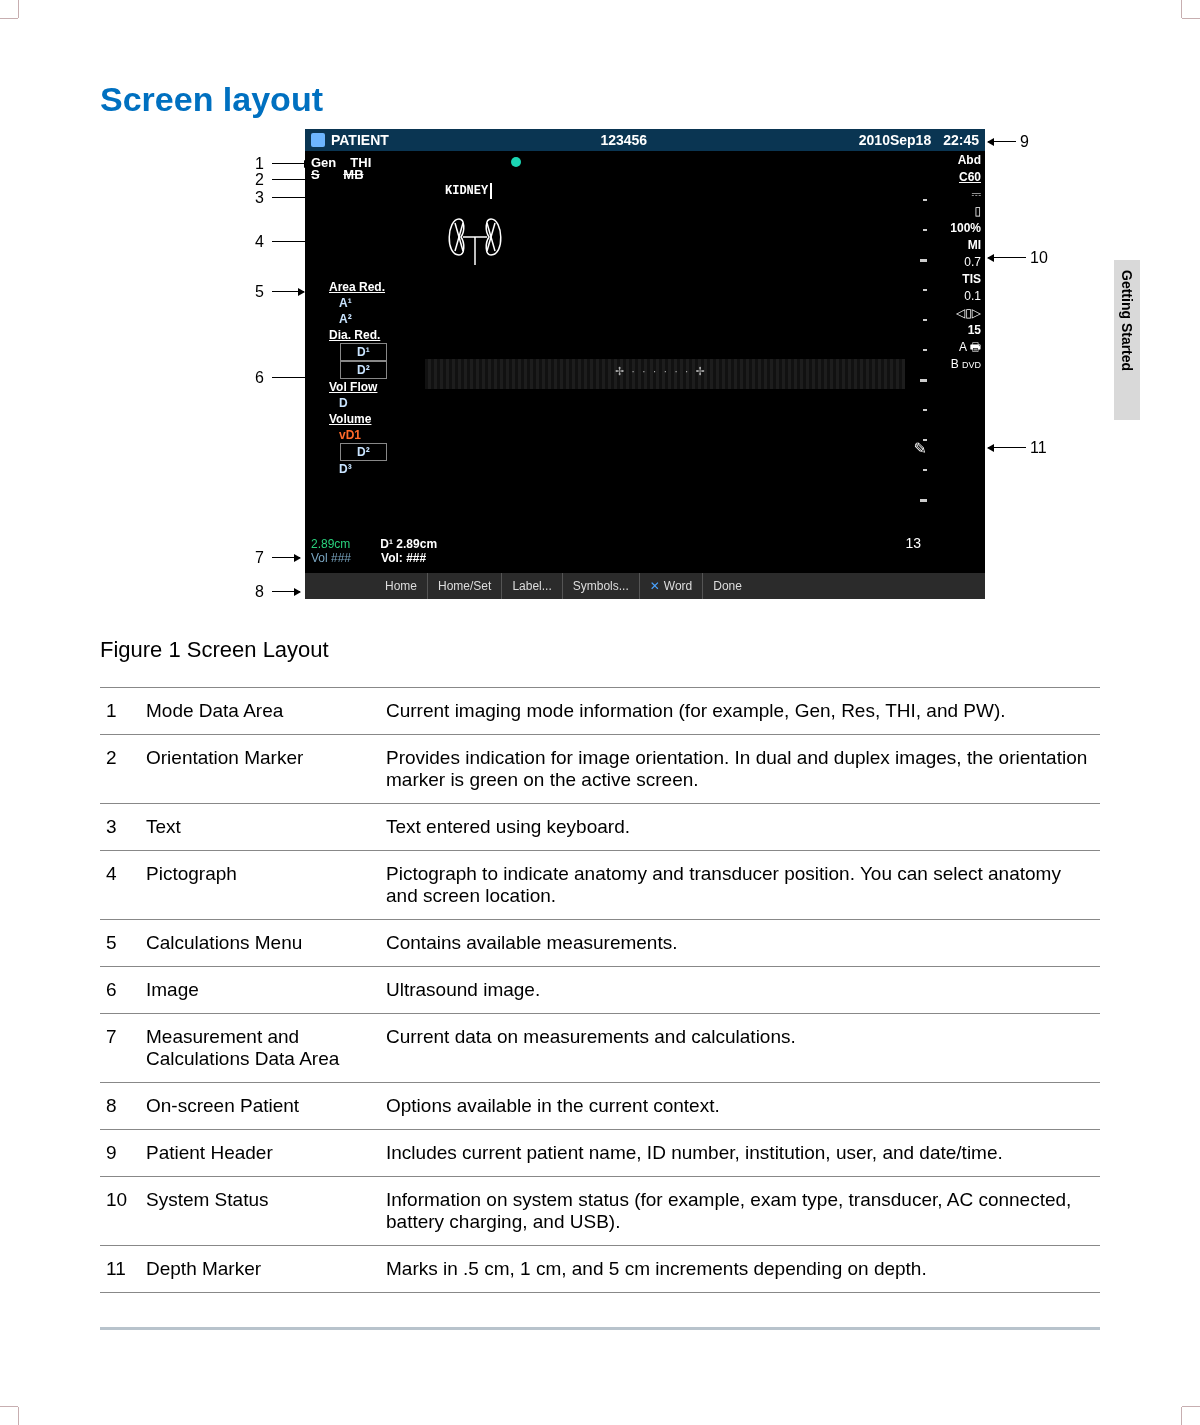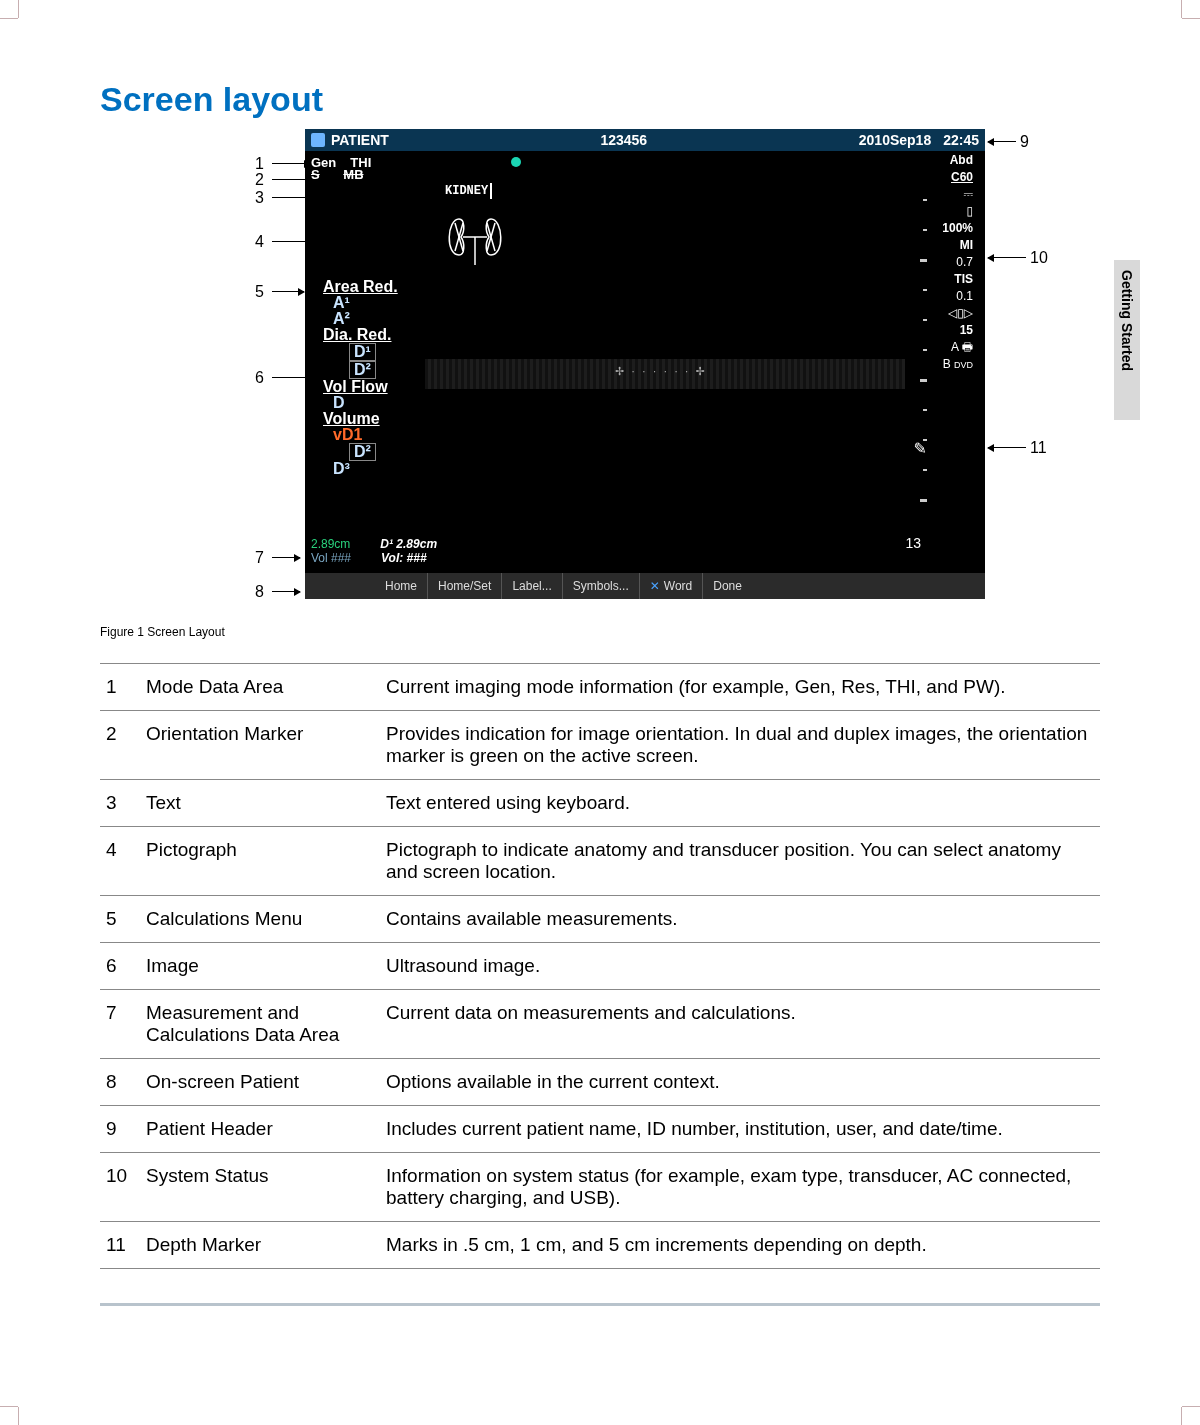--- a/index.html
+++ b/index.html
@@ -91,42 +91,42 @@
   .topband .dot { width:10px; height:10px; border-radius:50%; background:#1bd6b4; margin-left:140px; }
   .strike { text-decoration: line-through; text-decoration-color:#fff; color:#fff; font-weight:700;}
   .kidney {
     position:absolute; left:140px; top:54px; color:#fff; font-weight:700; font-family: "Courier New", monospace; font-size:12px;
   }
   .cursor { display:inline-block; width:2px; height:16px; background:#fff; vertical-align:middle; margin-left:2px;}
   .picto {
     position:absolute; left:130px; top:78px; width:80px; height:60px;
   }
   .calcmenu {
-    position:absolute; left:18px; top:150px; font-size:16px; line-height:16px;
+    position:absolute; left:24px; top:150px; font-size:12px; line-height:16px;
   }
   .calcmenu .hd { color:#fff; text-decoration: underline; font-weight:700; }
   .calcmenu .it { color:#c9e4ff; padding-left:10px; font-weight:700;}
   .calcmenu .sel { color:#ff6a2a; font-weight:700; padding-left:10px;}
-  .calcmenu .box { border:1px solid #888; display:inline-block; padding:0 4px; margin-left:26px;}
+  .calcmenu .box { border:1px solid #888; display:inline-block; padding:0 16px; margin-left:11px;}
   .rightcol {
-    position:absolute; right:12px; top:24px; width:48px; text-align:right; font-size:12px; line-height:15px;
+    position:absolute; right:4px; top:24px; width:48px; text-align:right; font-size:12px; line-height:15px;
   }
   .rightcol div { margin-bottom:2px; }
   .rightcol .sig { font-weight:700; }
   .depth-scale {
     position:absolute; right:58px; top:60px; width:10px; height:350px;
   }
   .tick { position:absolute; right:0; width:4px; height:2px; background:#ccc; }
   .tick.big { width:7px; height:3px;}
   .meas {
     position:absolute; left:6px; bottom:34px; font-size:12px;
   }
   .meas .g1 { color:#29d07c; }
   .meas .g2 { color:#7aa6c2; }
-  .meas .w2 { color:#fff; font-weight:700; margin-left:30px;font-style:italic;}
+  .meas .w2 { color:#fff; font-weight:700; margin-left:30px;}
   .footbar {
     position:absolute; bottom:0; left:0; right:0; height:26px;
     background:#2b2b2b; display:flex; align-items:center;
     font-size:12px; color:#ddd;
   }
   .footbar .btn { padding:0 10px; border-left:1px solid #555; height:26px; line-height:26px;}
   .footbar .btn.first { border-left:none; margin-left:70px;}
   .footbar .x { color:#4aa3ff; margin-right:4px; }
   .imgnoise {
     position:absolute; left:120px; top:230px; width:480px; height:30px;
@@ -144,21 +144,21 @@
   .arrow { position:absolute; height:1px; background:#000; }
   .arrow::after {
     content:""; position:absolute; right:-1px; top:-3px;
     border-left:7px solid #000; border-top:4px solid transparent; border-bottom:4px solid transparent;
   }
   .arrow.rev::after {
     right:auto; left:-1px;
     border-left:none; border-right:7px solid #000; border-top:4px solid transparent; border-bottom:4px solid transparent;
   }
 
-  .figcap { font-size: 12px; margin-top: 6px; }
+  .figcap { font-size: 22px; margin-top: 18px; }
 
   
   .tbl { margin-top: 24px; width: 100%; border-collapse: collapse; font-size: 19px; }
   .tbl tr td { padding: 12px 6px 12px 6px; vertical-align: top; border-bottom: 1px solid #888; }
   .tbl tr:first-child td { border-top: 1px solid #888; }
   .tbl td.num { width: 40px; }
   .tbl td.name { width: 240px; }
 
   .footer-rule {
     margin-top: 34px;

